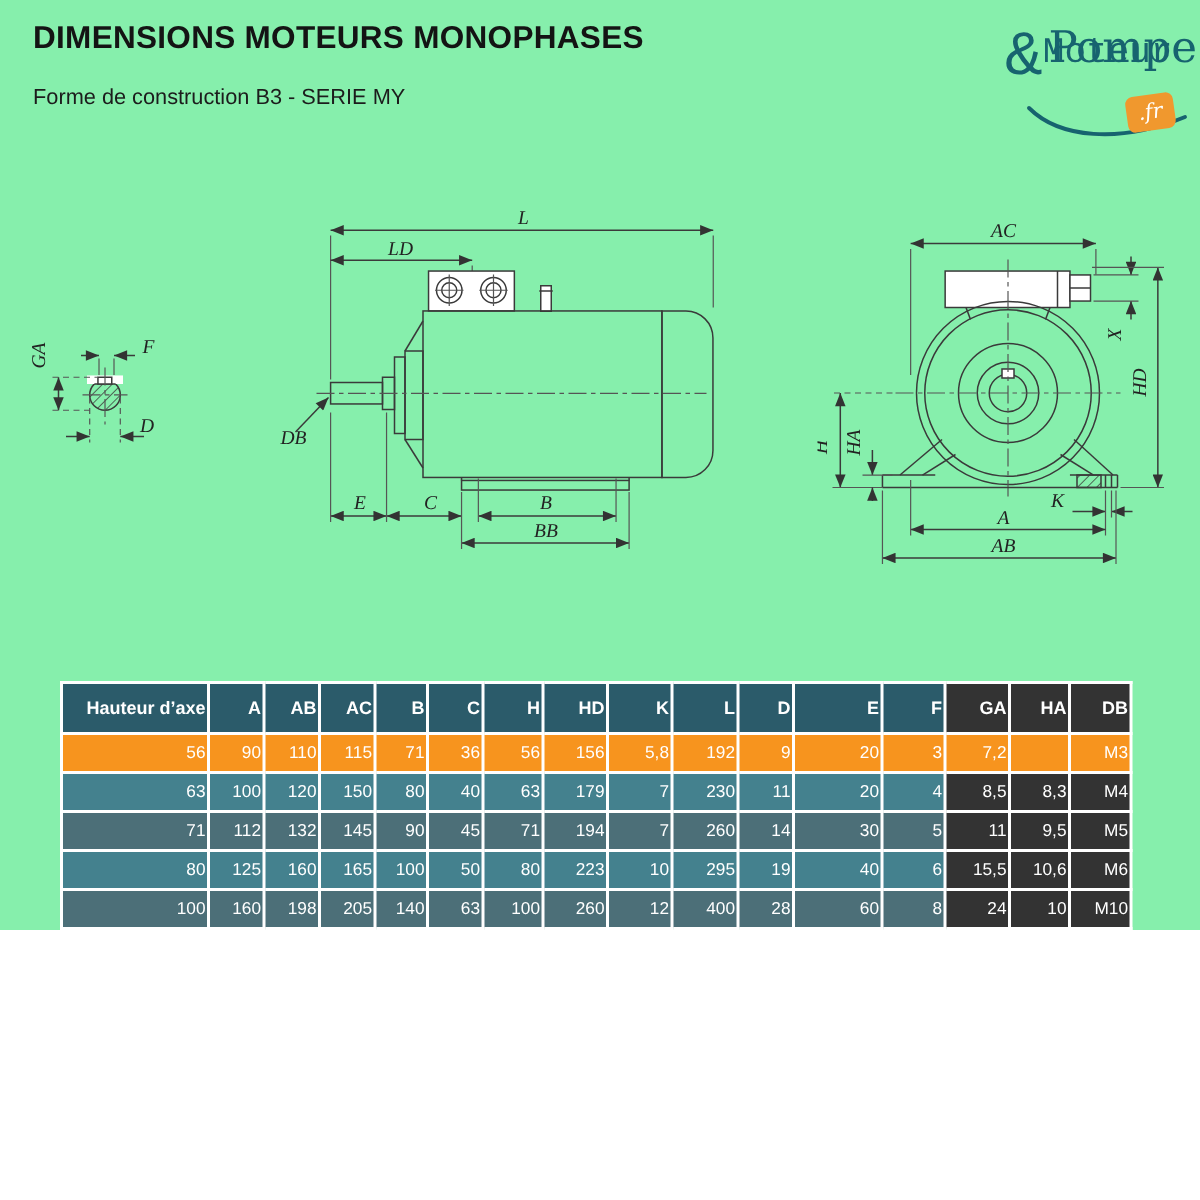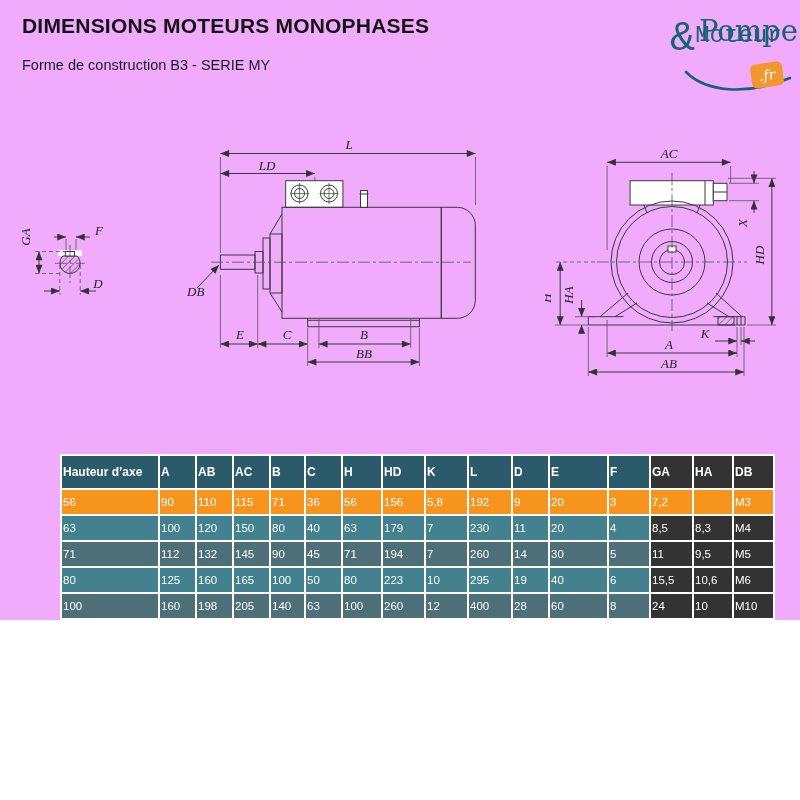--- a/index.html
+++ b/index.html
@@ -1,16 +1,16 @@
 <!DOCTYPE html>
 <html style="--header-teal: #2B5B6A; --header-dark: #333333; --row-orange: #F7941E; --row-teal-light: #44818E; --row-teal-dark: #4C6F78; --cell-dark: #333333; --logo-teal: #17636F; --logo-orange: #F0982E;"><head>
 <meta charset="utf-8">
 <style>
   html,body{margin:0;padding:0;background:#fff;}
-  #page{position:relative;width:800px;height:620px;background:#f0abfc;overflow:hidden;
+  #page{position:relative;width:800px;height:620px;background:#86efac;overflow:hidden;
         font-family:"Liberation Sans",sans-serif;}
 
   
   .doc-title{position:absolute;left:22px;top:14px;font-size:21px;font-weight:800;
              letter-spacing:.2px;color:#141414;}
   .doc-subtitle{position:absolute;left:22px;top:57px;font-size:14.5px;color:#1c1c1c;}
 
   
   .logo{position:absolute;left:630px;top:10px;width:168px;height:100px;}
   .logo-pompe{position:absolute;left:26px;top:4px;font-family:"DejaVu Serif",serif;
@@ -29,22 +29,22 @@
   .tv line,.tv path,.tv rect,.tv circle{stroke:#3a3a3a;stroke-width:1;fill:none;}
   .tv .thin{stroke:#555;stroke-width:.8;}
   .tv .dash{stroke-dasharray:4 3;stroke:#555;stroke-width:.8;}
   .tv .cline{stroke-dasharray:12 3 3 3;stroke:#555;stroke-width:.8;}
   .tv .white{fill:#fff;}
   .tv .erase{fill:#fff;stroke:none;}
   .tv .hatchfill{fill:url(#hatch);}
   .tv text{fill:#222;font:italic 13px "Liberation Serif",serif;stroke:none;}
 
   
-  .dim-table{position:absolute;left:60px;top:454px;width:713px;border-collapse:collapse;
-             table-layout:fixed;text-align:left;}
+  .dim-table{position:absolute;left:40px;top:454px;width:713px;border-collapse:collapse;
+             table-layout:fixed;text-align:right;}
   .dim-table th{height:30px;font-size:12px;font-weight:bold;color:#fff;
                 background:var(--header-teal,#2b5b6a);border:2px solid #fff;}
   .dim-table td{height:22px;font-size:11.5px;color:#fff;
                 border:2px solid #fff;}
   .dim-table th.dark{background:var(--header-dark,#333);}
   .dim-table td.hl{background:var(--row-orange,#f7941e);}
   .dim-table td.lt{background:var(--row-teal-light,#44818e);}
   .dim-table td.dk{background:var(--row-teal-dark,#4c6f78);}
   .dim-table td.darkcell{background:var(--cell-dark,#333);}
 </style>

